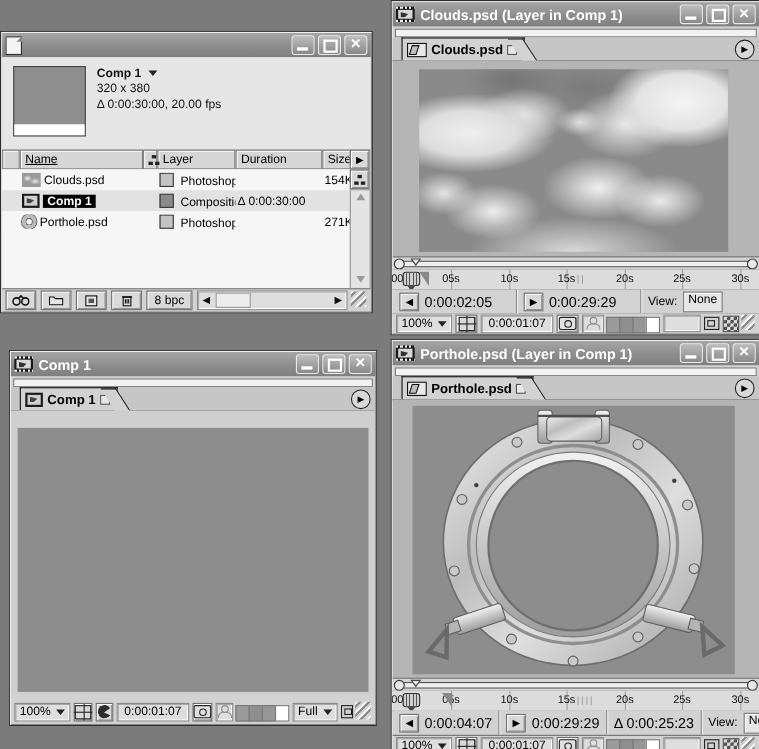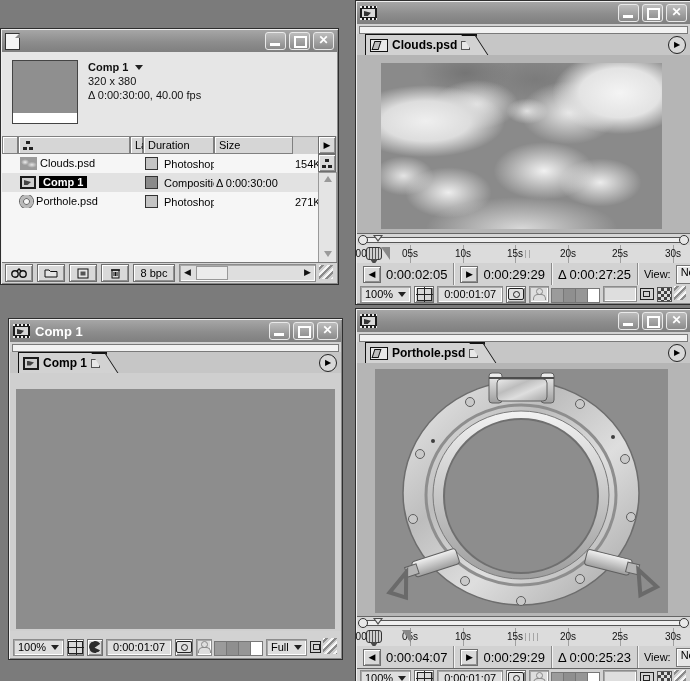--- a/index.html
+++ b/index.html
@@ -202,26 +202,27 @@
     </div>
 
     <div class="pw-info">
       <div class="pw-thumb"></div>
       <div class="pw-meta">
         <div style="font-weight:bold;">
           <span>Comp 1</span>
           <span class="dd-arrow" style="display:inline-block;vertical-align:1px;margin-left:4px;"></span>
         </div>
         <div>320 x 380</div>
-        <div>Δ 0:00:30:00, 40.00 fps</div>
+        <div>Δ 0:00:30:00, 20.00 fps</div>
       </div>
     </div>
 
     <div class="pw-header pgrid">
       <div class="hcell"></div>
+      <div class="hcell" style="text-decoration:underline;">Name</div>
       <div class="hcell">
           <span class="flow-glyph"></span>
         </div>
       <div class="hcell">Layer</div>
       <div class="hcell">Duration</div>
       <div class="hcell">Size</div>
     </div>
 
     <div class="pw-list">
       <div class="prow pgrid">
@@ -300,20 +301,21 @@
       </div>
       <div style="width:14px;height:14px;position:relative;flex:0 0 auto;">
         <span class="grip" style="width:14px;height:14px;"></span>
       </div>
     </div>
   </div>
 
   <div class="window" style="left:355px;top:0;width:335px;height:303px;">
     <div class="titlebar">
       <span class="film-icon"></span>
+      <span>Clouds.psd (Layer in Comp 1)</span>
       <span class="winbtns">
         <span class="winbtn">
             <span class="glyph-min"></span>
           </span>
         <span class="winbtn">
             <span class="glyph-max"></span>
           </span>
         <span class="winbtn">
             <span class="glyph-close">✕</span>
           </span>
@@ -362,23 +364,20 @@
 
     <div class="inout" style="top:262px;">
       <div class="io-cell" style="width:100px;">
         <span class="io-btn btn3d">◀</span>
         <span>0:00:02:05</span>
       </div>
       <div class="io-cell" style="width:100px;">
         <span class="io-btn btn3d">▶</span>
         <span>0:00:29:29</span>
       </div>
-      <div class="io-cell" style="width:86px;">
-        <span>Δ 0:00:27:25</span>
-      </div>
       <div class="io-cell" style="border-right:none;flex:1;">
         <span style="font-size:11px;">View:</span>
         <span class="view-dd">None</span>
       </div>
     </div>
 
     <div class="bottombar">
       <div class="mag recess">
         <span>100%</span>
           <span class="dd-arrow"></span>
@@ -469,20 +468,21 @@
       <div class="roi-box"></div>
       <div style="width:14px;height:16px;position:relative;flex:0 0 auto;">
           <span class="grip" style="width:14px;height:16px;"></span>
         </div>
     </div>
   </div>
 
   <div class="window" style="left:355px;top:308px;width:335px;height:376px;">
     <div class="titlebar">
       <span class="film-icon"></span>
+      <span>Porthole.psd (Layer in Comp 1)</span>
       <span class="winbtns">
         <span class="winbtn">
             <span class="glyph-min"></span>
           </span>
         <span class="winbtn">
             <span class="glyph-max"></span>
           </span>
         <span class="winbtn">
             <span class="glyph-close">✕</span>
           </span>

